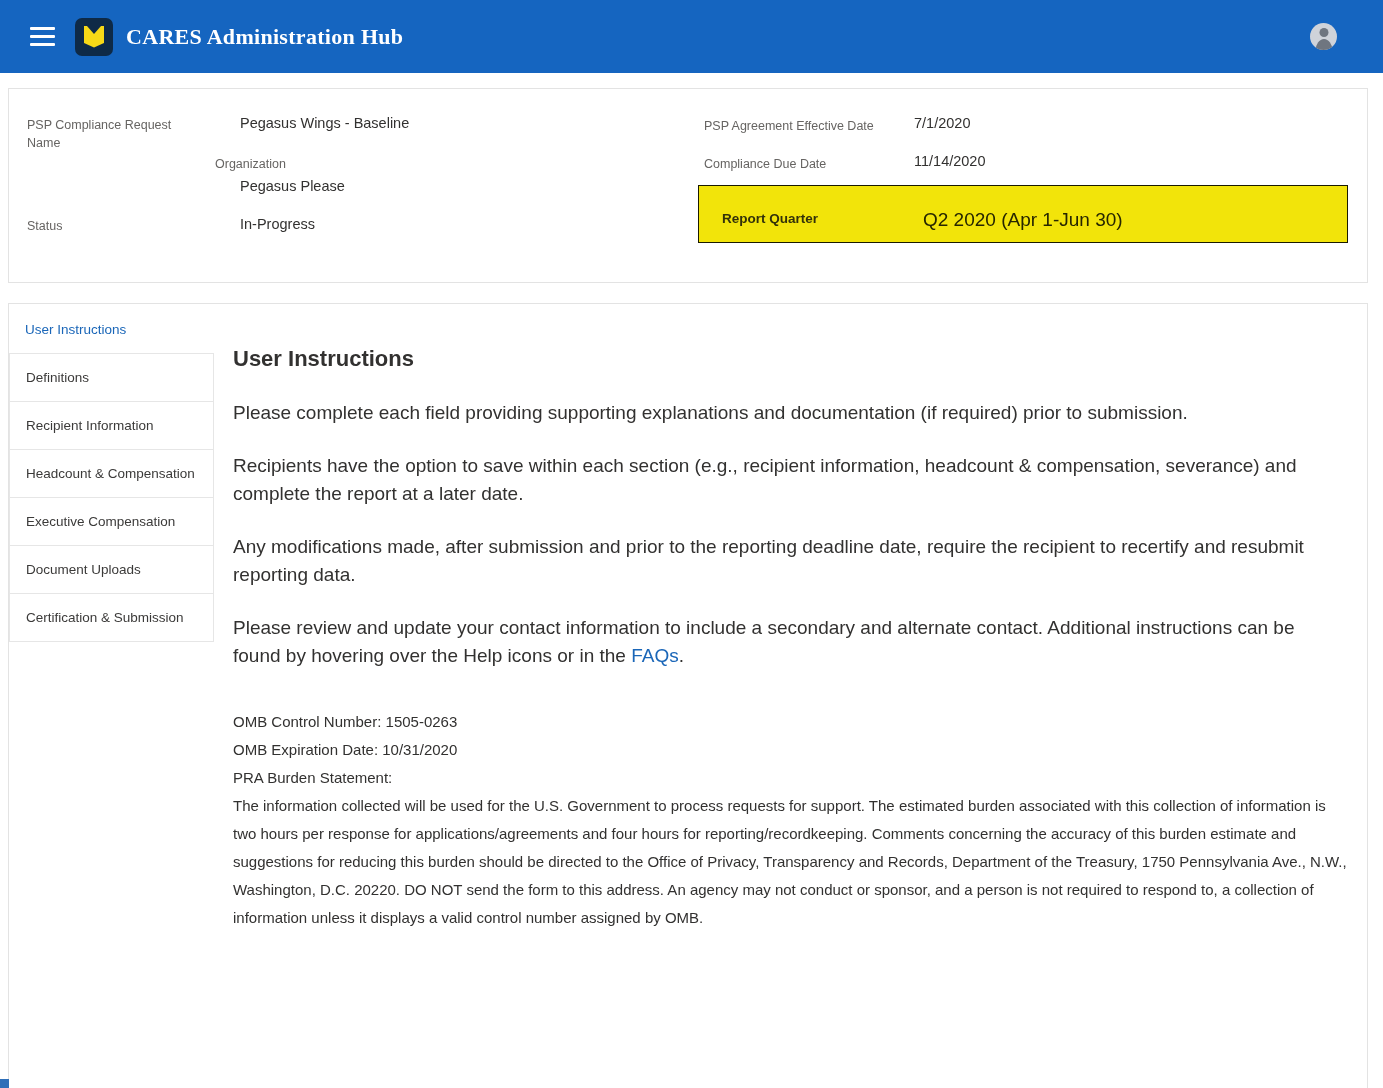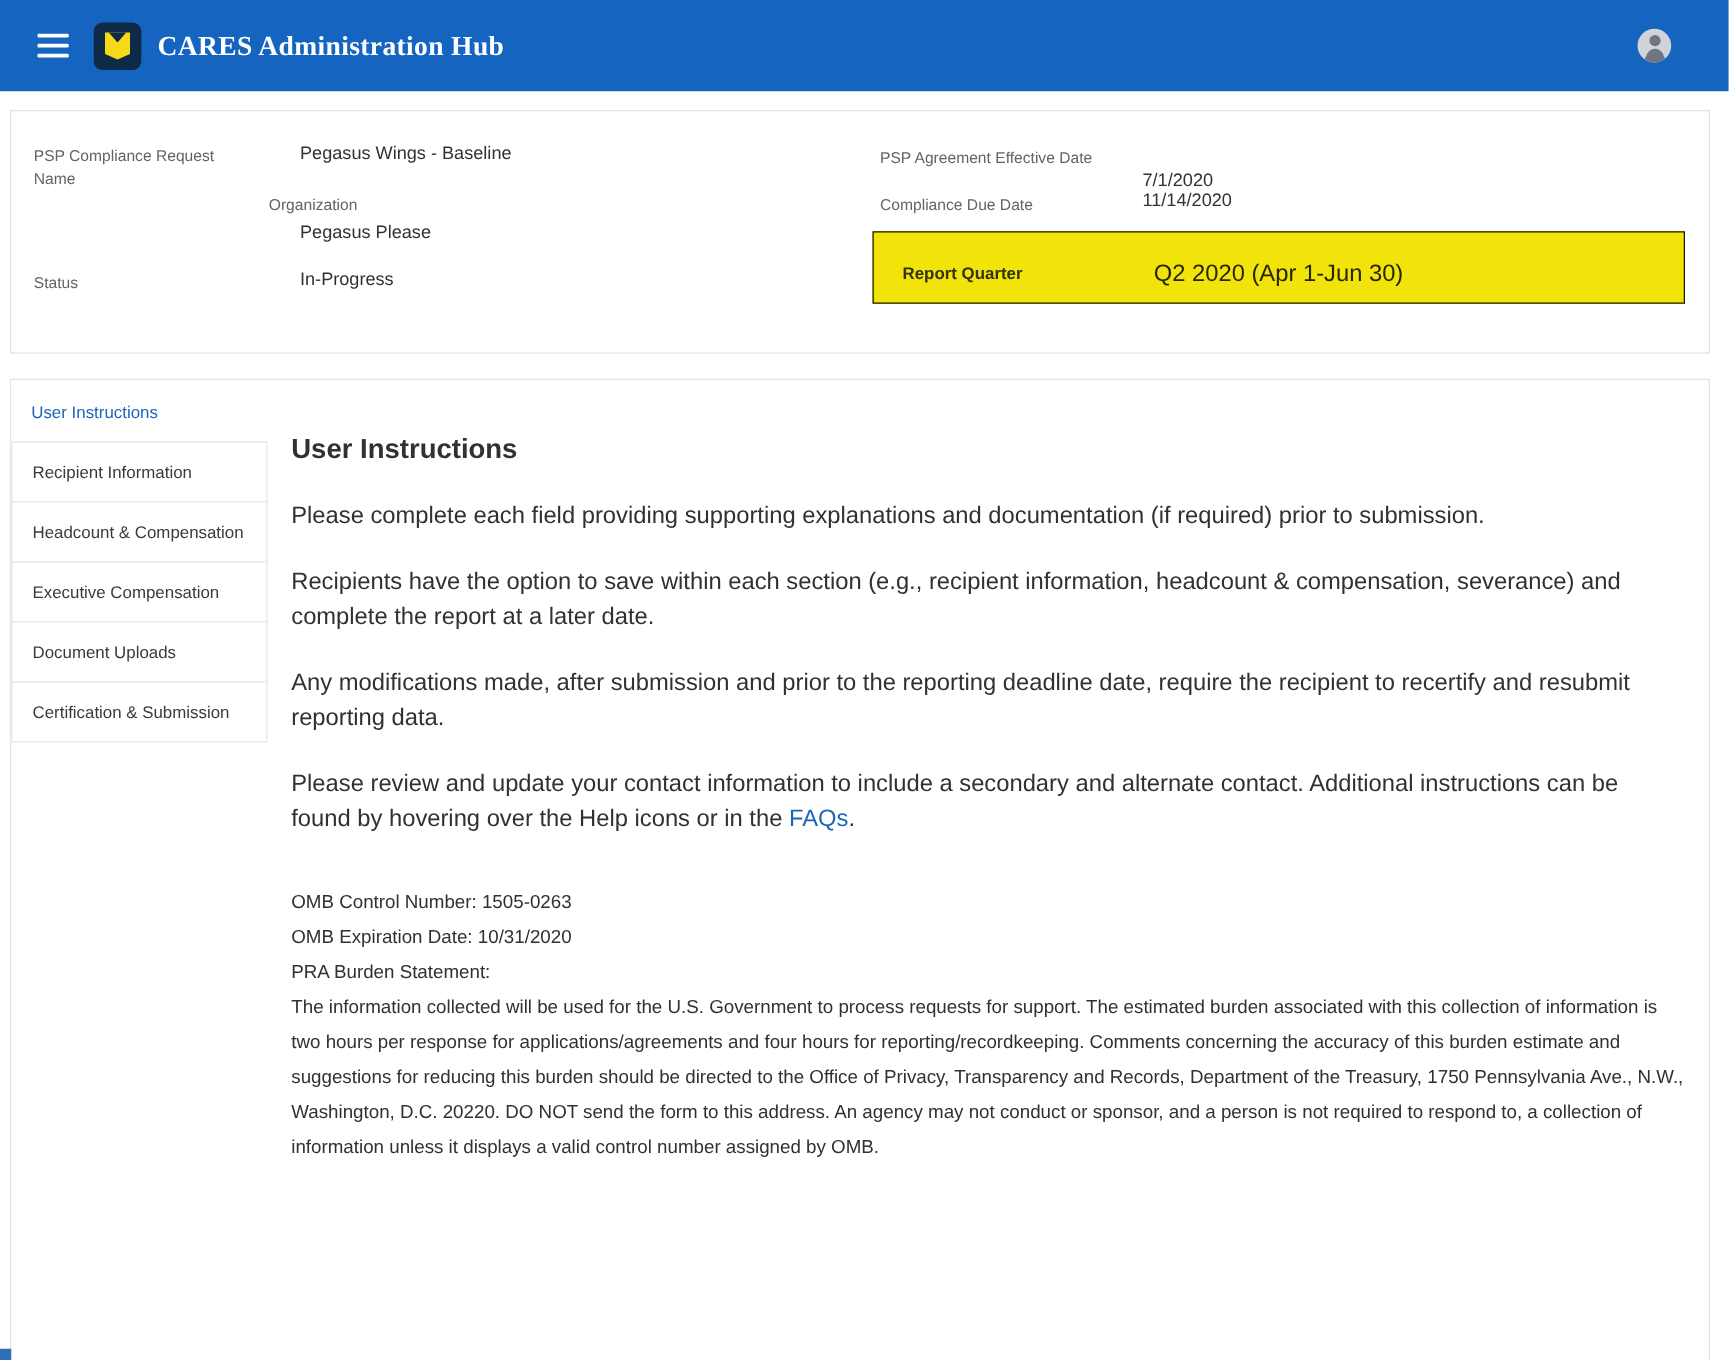--- a/index.html
+++ b/index.html
@@ -66,21 +66,21 @@
   }
   .lbl { position: absolute; font-size: 12.5px; color: #666462; line-height: 18px; }
   .val { position: absolute; font-size: 14.5px; color: #323130; line-height: 20px; text-align: center; }
   .lbl-request   { left: 18px;  top: 27px; width: 160px; }
   .val-request   { left: 231px; top: 24px; }
   .lbl-org       { left: 206px; top: 66px; }
   .val-org       { left: 231px; top: 87px; }
   .lbl-status    { left: 18px;  top: 128px; }
   .val-status    { left: 231px; top: 125px; }
   .lbl-effective { left: 695px; top: 28px; }
-  .val-effective { left: 905px; top: 24px; margin-top: 22px; }
+  .val-effective { left: 905px; top: 24px; }
   .lbl-due       { left: 695px; top: 66px; }
   .val-due       { left: 905px; top: 62px; }
   .quarter-box {
     position: absolute; left: 689px; top: 96px;
     width: 650px; height: 58px;
     background: var(--highlight, #f2e40a);
     border: 1px solid #1a1a00;
   }
   .quarter-label {
     position: absolute; left: 23px; top: 25px;
@@ -181,20 +181,21 @@
   <div class="quarter-box">
     <div class="quarter-label">Report Quarter</div>
     <div class="quarter-value">Q2 2020 (Apr 1-Jun 30)</div>
   </div>
 </section>
 
 <section class="main-card">
 
   <nav class="side-tabs">
     <div class="tab active">User Instructions</div>
+    <div class="tab">Definitions</div>
     <div class="tab">Recipient Information</div>
     <div class="tab">Headcount &amp; Compensation</div>
     <div class="tab">Executive Compensation</div>
     <div class="tab">Document Uploads</div>
     <div class="tab">Certification &amp; Submission</div>
   </nav>
 
   <div class="content">
     <h1 class="page-heading">User Instructions</h1>
 

